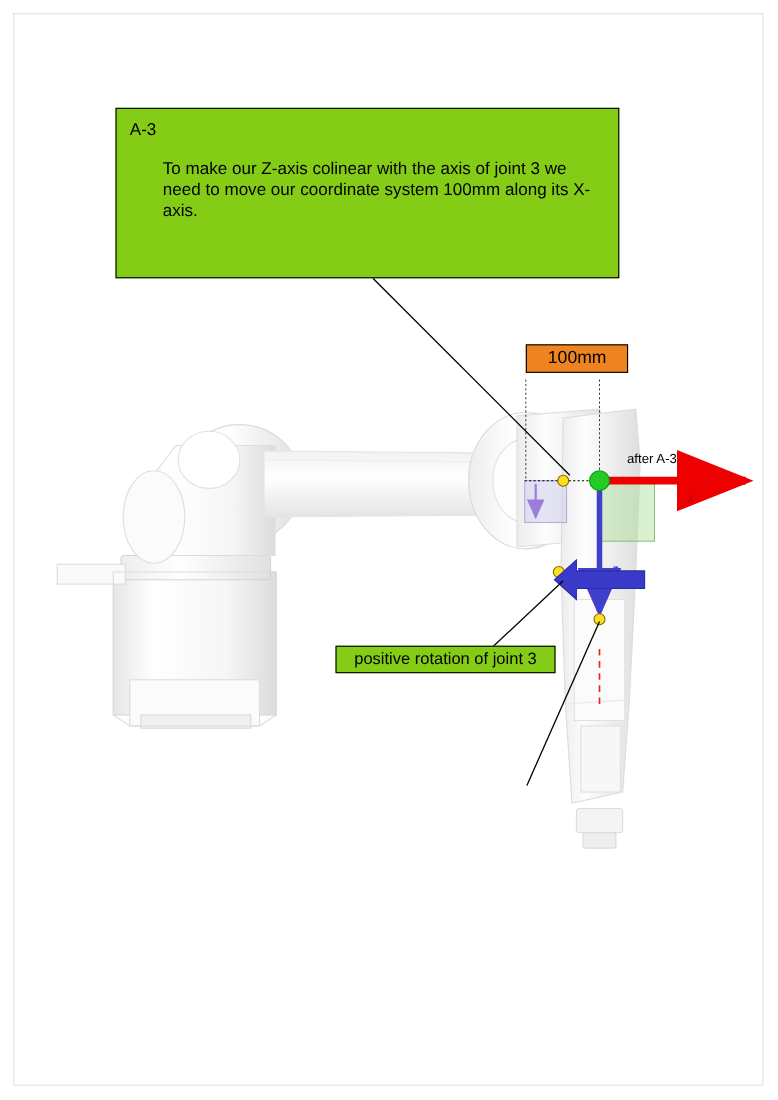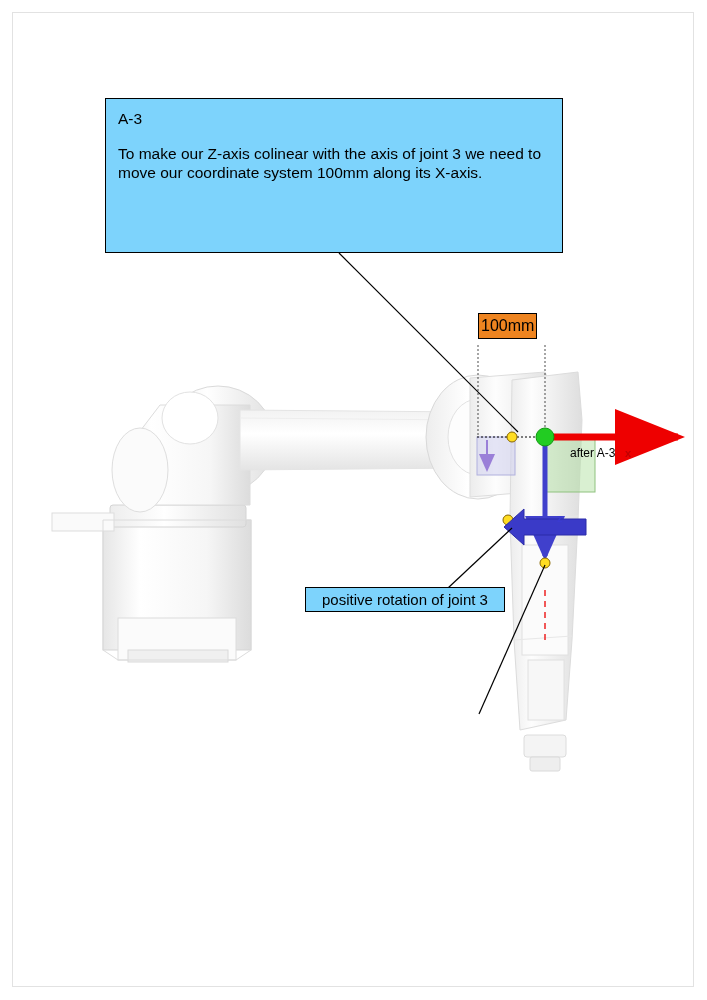--- a/index.html
+++ b/index.html
@@ -32,39 +32,40 @@
     position: absolute;
     left: 0;
     top: 0;
     width: 707px;
     height: 1000px;
   }
 
   
   .callout {
     position: absolute;
-    background: #7dd3fc;
+    background: #84cc16;
     border: 1px solid #000000;
     box-sizing: border-box;
     color: #000000;
   }
   .callout-main {
     left: 105px;
     top: 98px;
     width: 458px;
     height: 155px;
     padding: 10px 12px;
     font-size: 15.5px;
     line-height: 19px;
   }
   .callout-main .title {
     margin-bottom: 16px;
   }
   .callout-main .body {
     margin-bottom: 16px;
+    margin-left: 30px;
   }
   .callout-small {
     font-size: 15px;
     padding: 3px 16px;
     white-space: nowrap;
   }
   #callout-rotation {
     left: 305px;
     top: 587px;
   }
@@ -73,41 +74,41 @@
     top: 700px;
     font-size: 19px;
     padding: 5px 8px;
   }
   #callout-dim {
     left: 478px;
     top: 313px;
     background: #ee8420;
     border: 1px solid #000000;
     font-size: 16px;
-    padding: 3px 2px;
+    padding: 3px 19px;
   }
 
   .axis-label {
     position: absolute;
     font-size: 11px;
     font-weight: bold;
   }
   #label-x {
     left: 625px;
     top: 447px;
     color: #c00000;
   }
   #label-z {
     left: 557px;
     top: 512px;
     color: #3a3ad0;
   }
   #label-after {
     left: 570px;
-    top: 446px;
+    top: 410px;
     color: #000000;
     font-size: 12px;
     font-weight: normal;
   }
 </style>
 </head>
 <body>
 
 <div id="page">
   <div class="page-border"></div>

